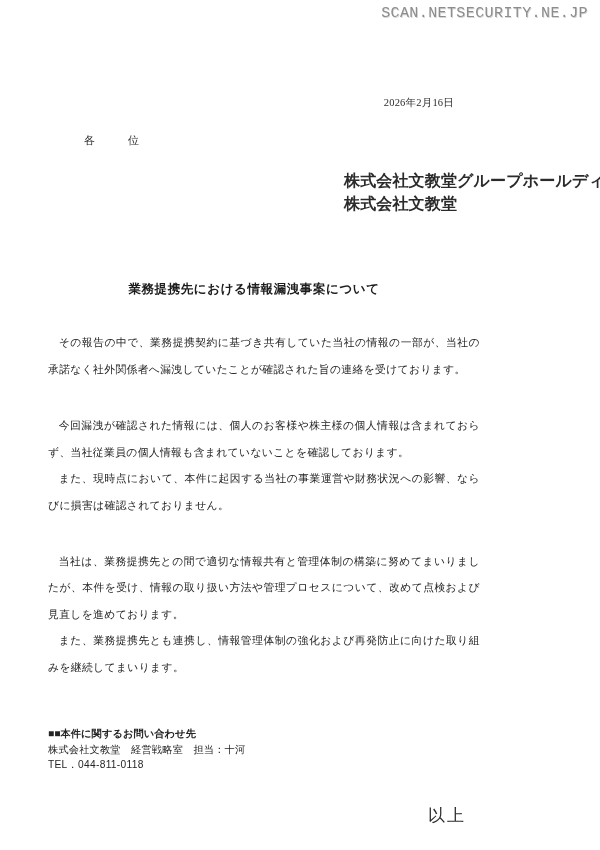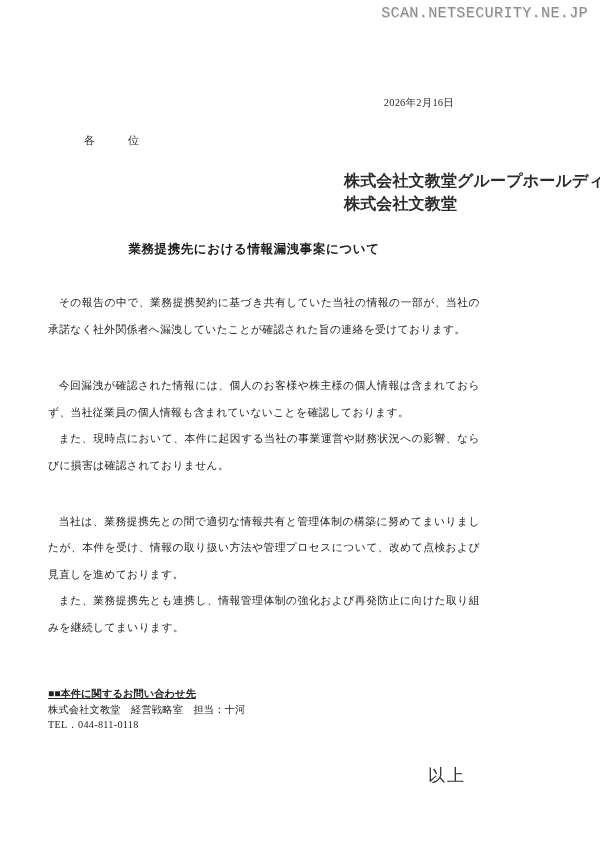--- a/index.html
+++ b/index.html
@@ -90,21 +90,21 @@
     font-size: 16px;
     line-height: 1.45;
     letter-spacing: 0.15px;
     color: #2b2b2b;
     font-weight: bold;
   }
   .issuer-line { white-space: nowrap; }
 
   
   .doc-title {
-    margin-top: 28px;
+    margin-top: 68px;
     text-align: center;
     font-size: 12.5px;
     font-weight: bold;
     letter-spacing: 0.6px;
     color: #1d1d1d;
     padding-right: 20px;
   }
 
   
   .body-block {
@@ -127,25 +127,24 @@
     margin-top: 46px;
     font-family: "Liberation Sans", "DejaVu Sans", sans-serif;
     font-size: 10.2px;
     line-height: 1.52;
     letter-spacing: 0.2px;
     color: #242424;
   }
   .contact-heading {
     font-weight: bold;
     letter-spacing: 0.1px;
-    text-decoration: underline;
   }
   .contact-org { white-space: pre; }
   .contact-tel {
-    font-family: Liberation Serif, serif;
+    font-family: Liberation Sans, sans-serif;
     letter-spacing: 0.3px;
   }
 
   
   .closing {
     margin-top: 34px;
     text-align: right;
     font-size: 17px;
     letter-spacing: 2px;
     color: #2b2b2b;

